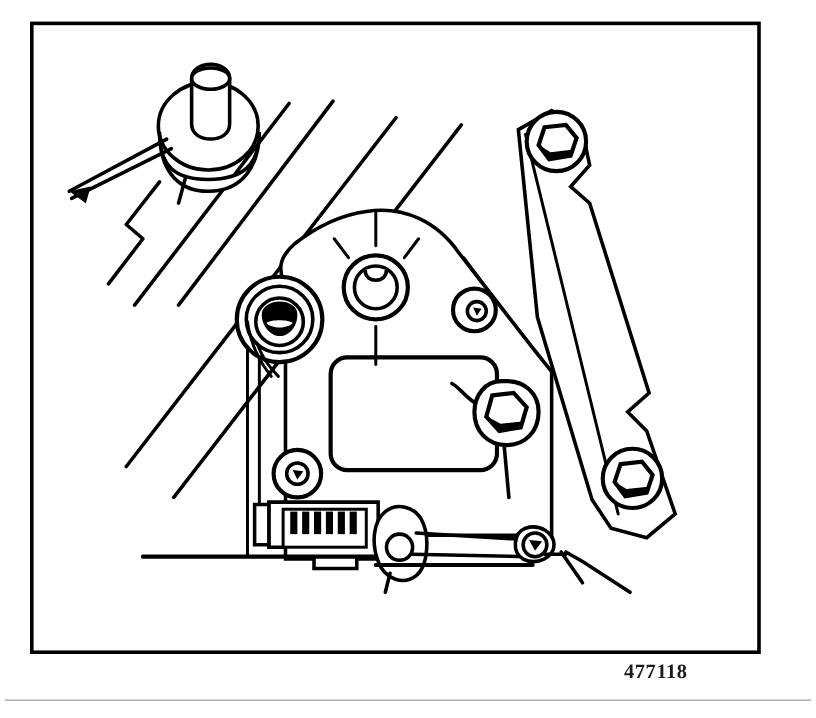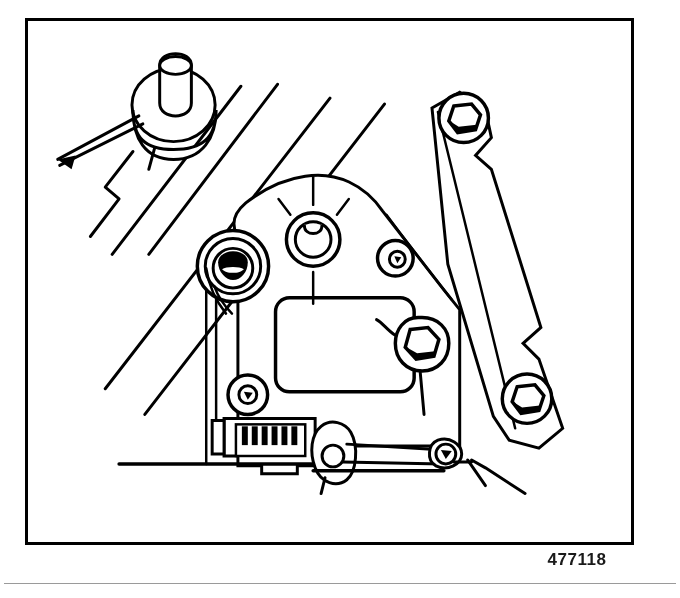--- a/index.html
+++ b/index.html
@@ -45,22 +45,22 @@
     height: 100%;
     display: block;
   }
 
   
   #figure-number {
     position: absolute;
     left: 520px;
     top: 550px;
     width: 114px;
-    text-align: center;
-    font-family: Liberation Sans, sans-serif;
+    text-align: left;
+    font-family: Liberation Serif, serif;
     font-size: 17px;
     font-weight: 700;
     letter-spacing: 0.5px;
     color: #1a1a1a;
   }
 
   
   #bottom-rule {
     position: absolute;
     left: 4px;

